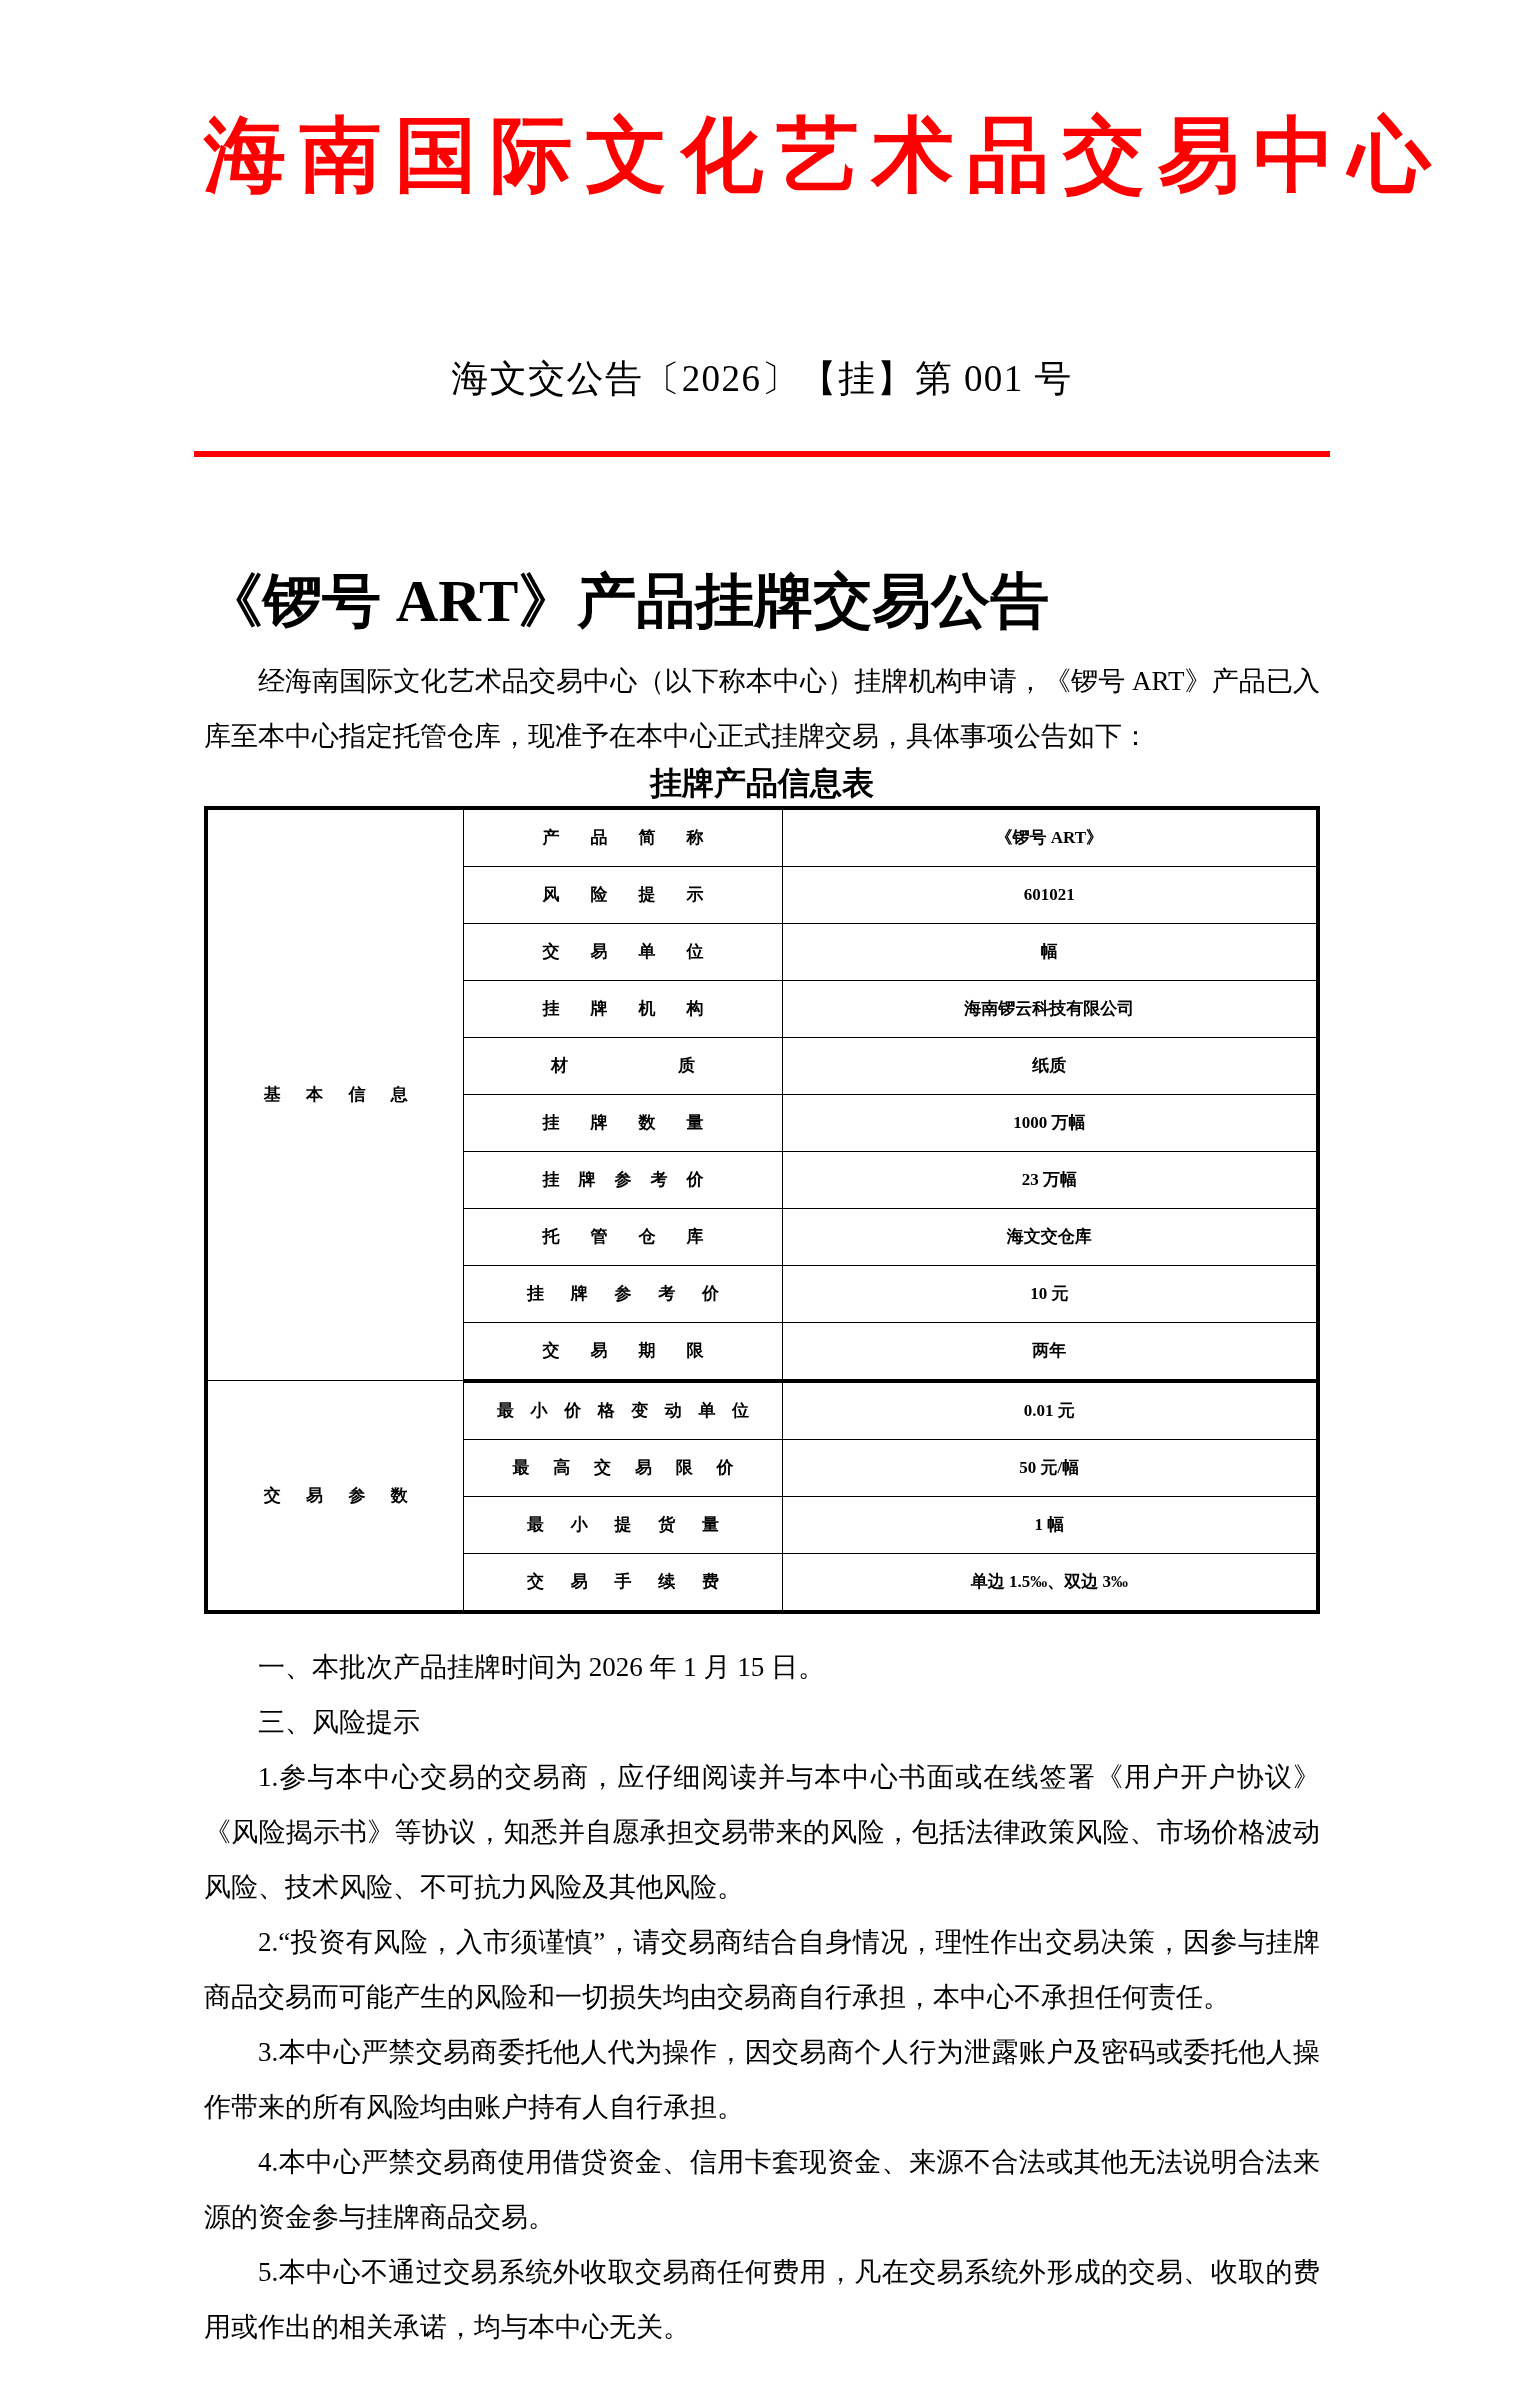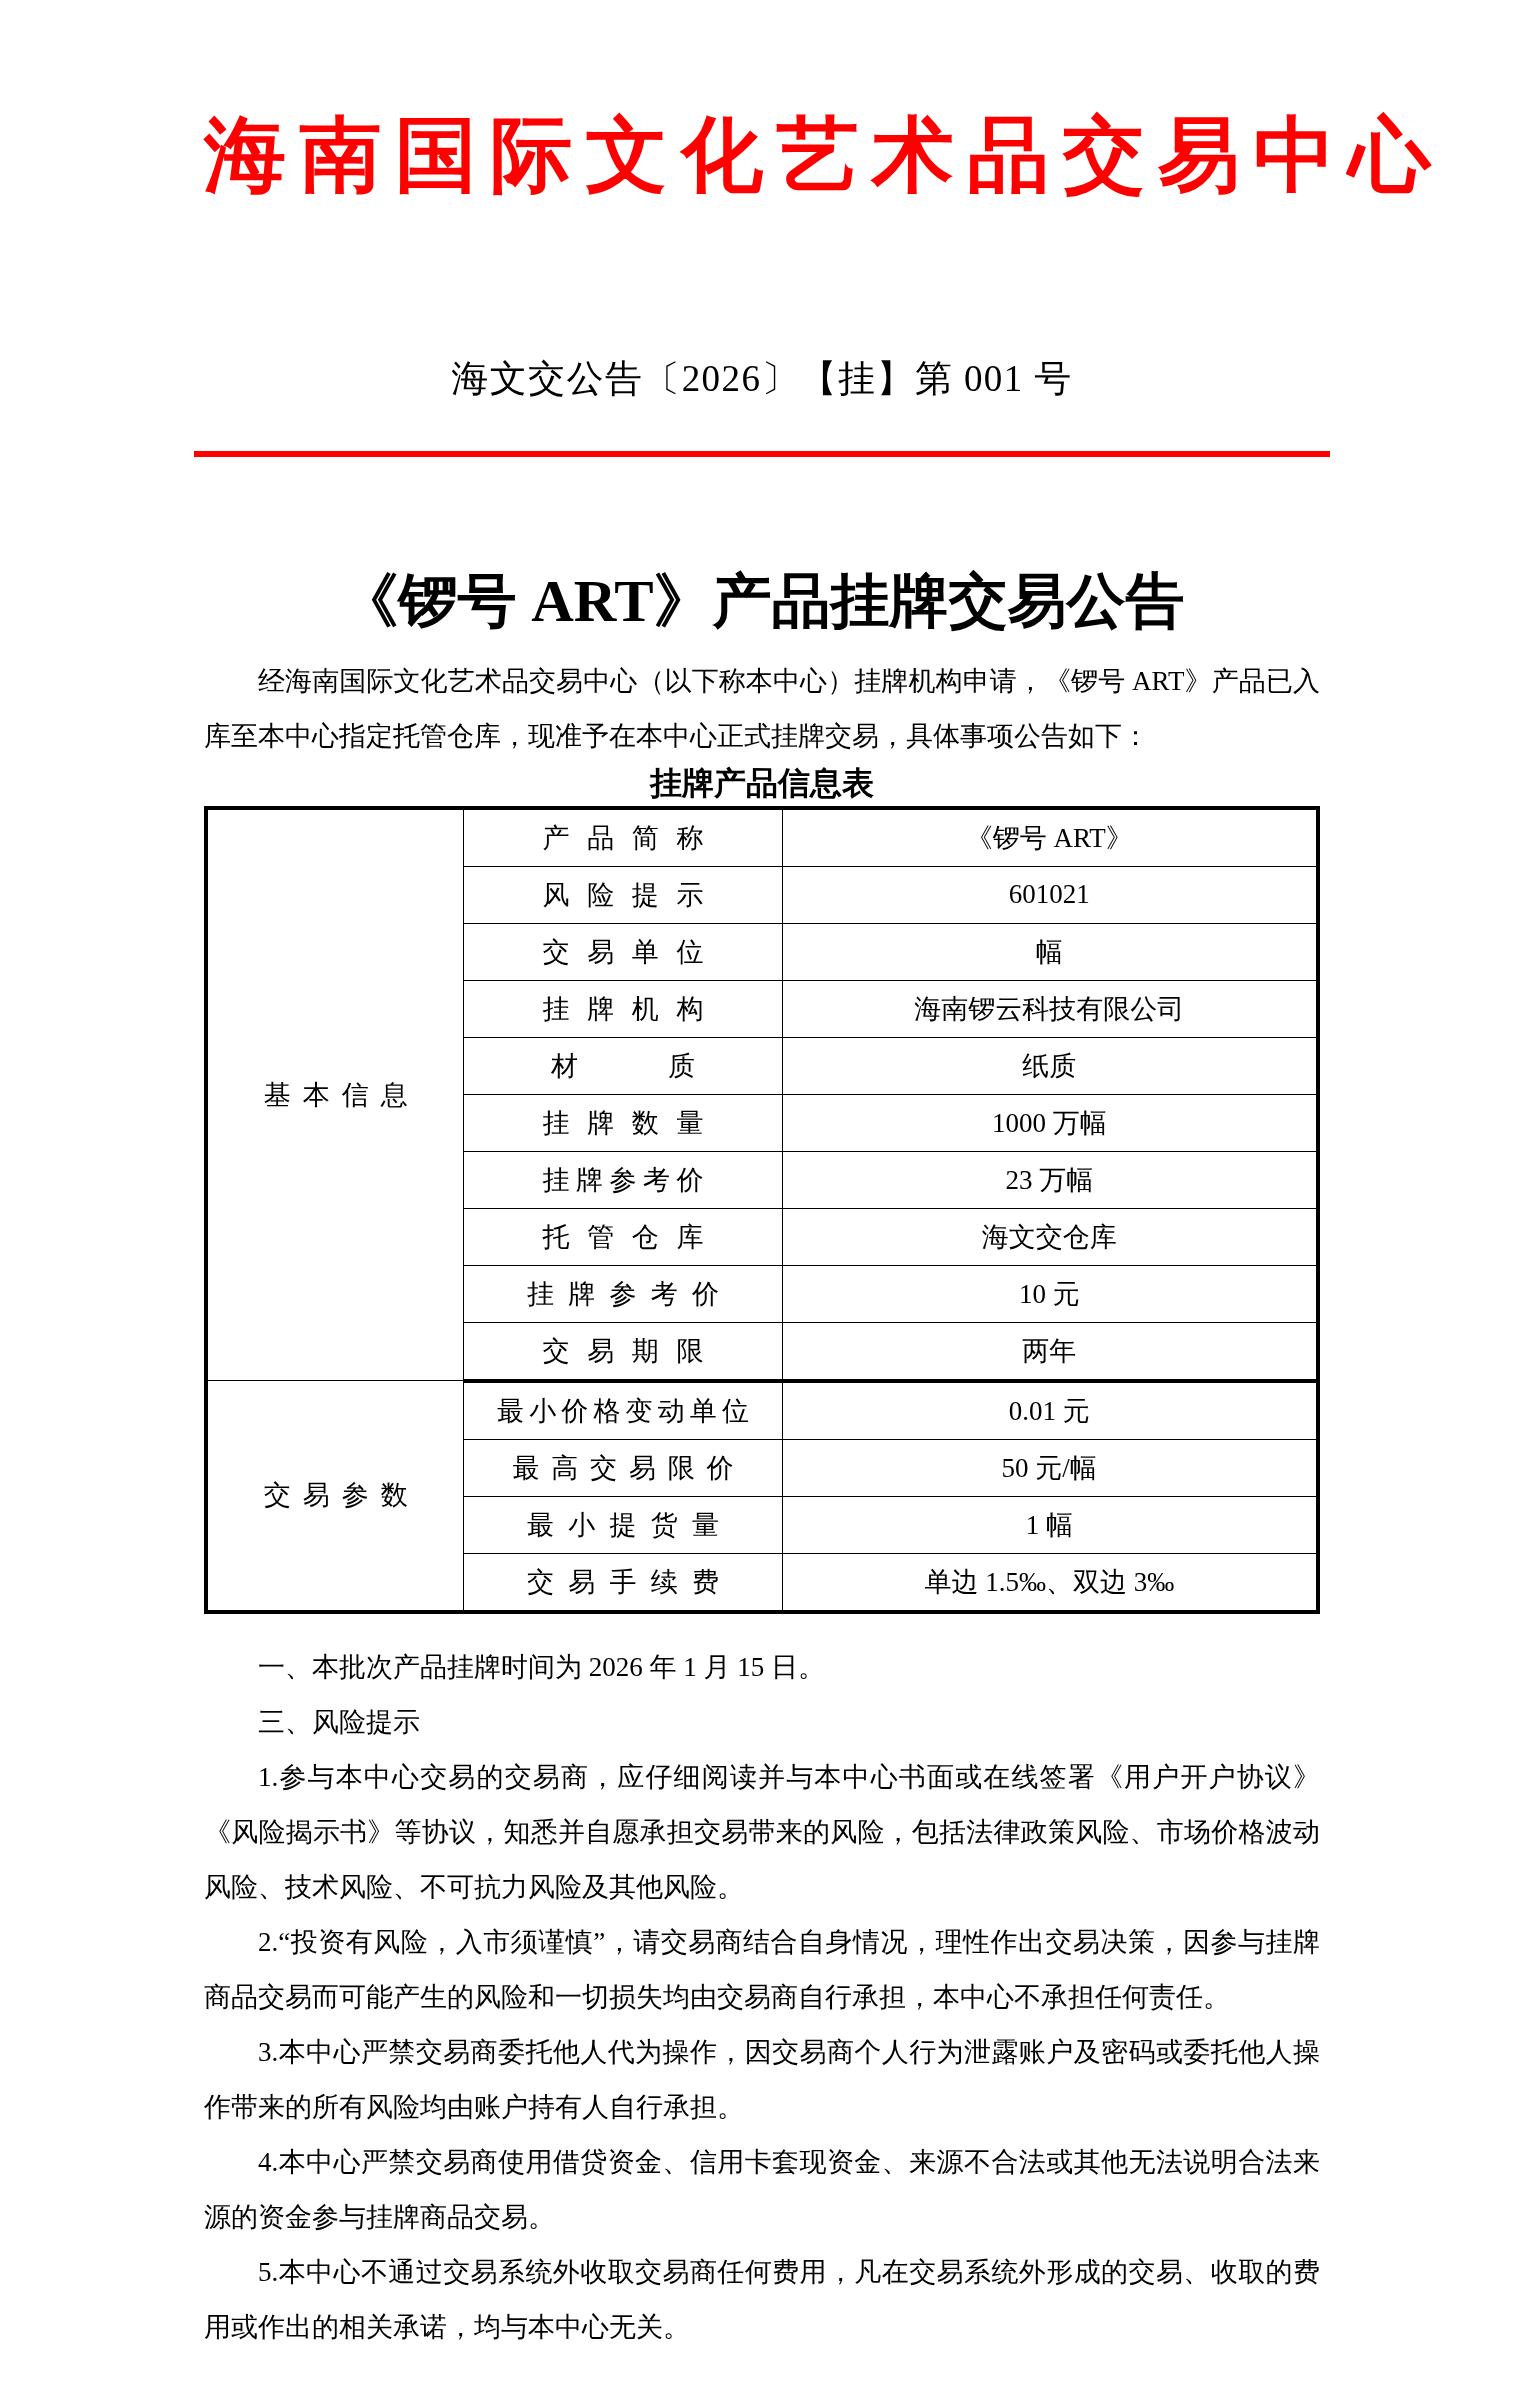--- a/index.html
+++ b/index.html
@@ -29,21 +29,21 @@
     line-height:48px;
     letter-spacing:1.4px;
   }
   .red-rule{
     margin:48px -9.6px 0 -9.6px;
     height:5.8px;
     border:none;
   }
   .doc-title{
     margin:103px 0 0 0;
-    text-align:center;
+    text-align:left;
     font-size:59px;
     font-weight:bold;
     line-height:82px;
   }
   .intro-wrap{margin-top:12px;}
   .body-par{
     font-size:27px;
     line-height:55px;
     text-align:justify;
     text-indent:54px;
@@ -59,26 +59,27 @@
   }
   table.info-table{
     border-collapse:collapse;
     width:100%;
     table-layout:fixed;
     border:4.3px solid #000;
     margin-top:3.8px;
   }
   table.info-table td{
     border:1.9px solid #000;
-    font-size:27px;
+    font-size:17px;
     text-align:center;
     vertical-align:middle;
     height:56px;
     padding:0 4.8px;
     overflow:hidden;
+    font-weight:bold;
   }
   tr.sec-end td{border-bottom:4.3px solid #000;}
   td.group-cell{border-bottom:4.3px solid #000;}
   .dist{
     display:inline-block;
     text-align:justify;
     text-align-last:justify;
     vertical-align:middle;
     white-space:nowrap;
   }

